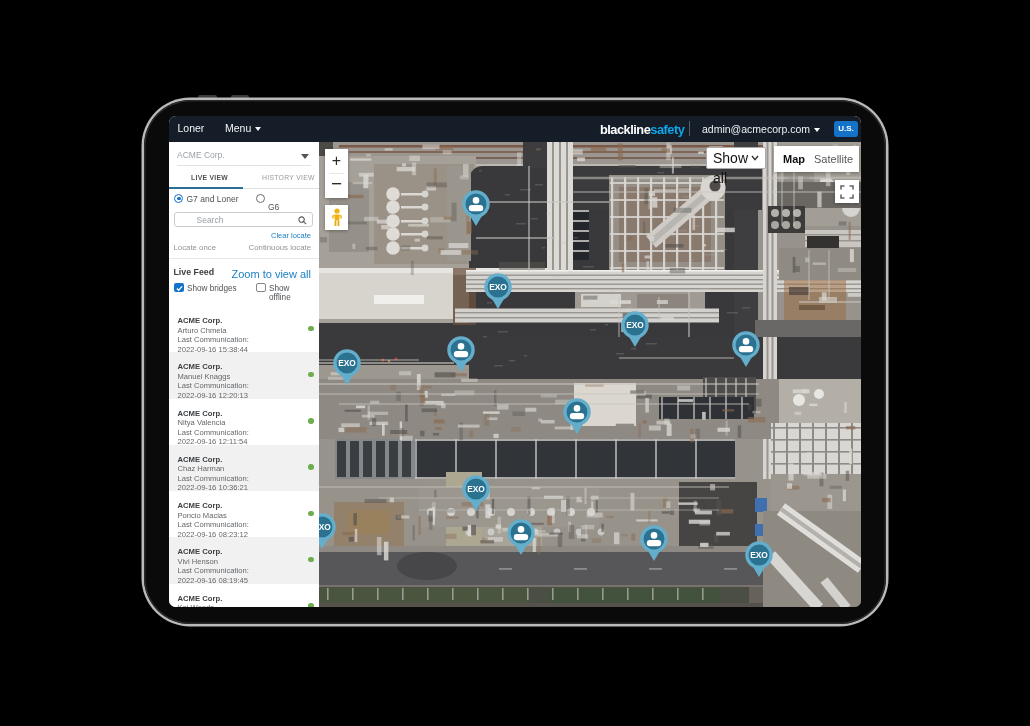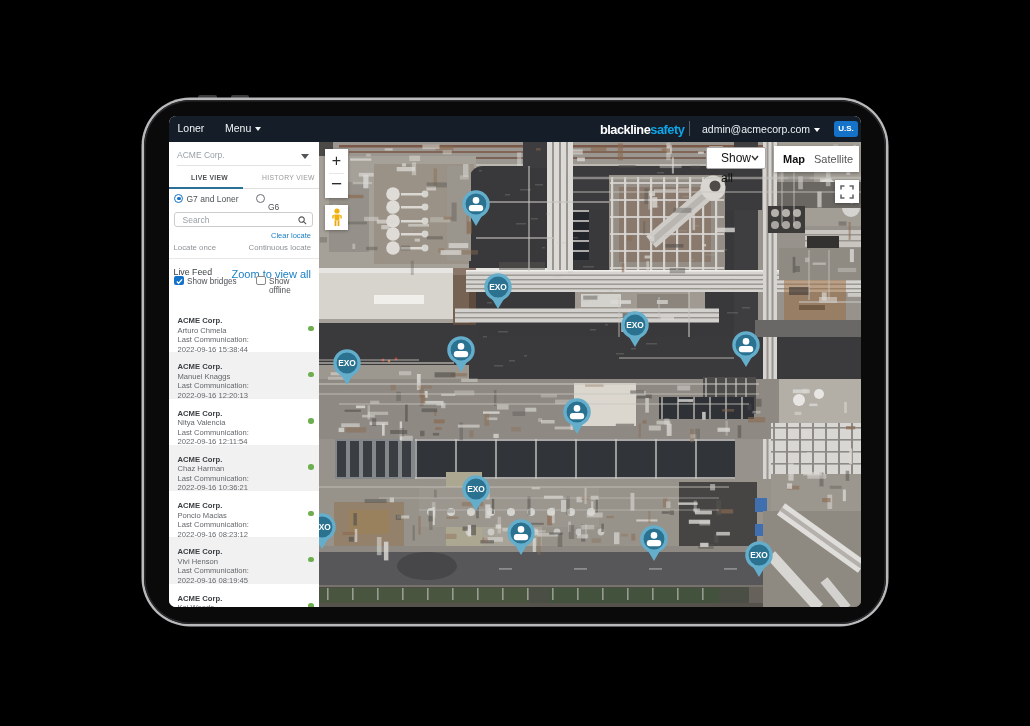--- a/index.html
+++ b/index.html
@@ -17,39 +17,39 @@
 #mapArea{position:absolute;left:149.5px;top:25.5px;width:542.5px;height:465.5px;overflow:hidden;background:#8f8b84}
 .caret{display:inline-block;width:0;height:0;border-left:3.5px solid transparent;border-right:3.5px solid transparent;border-top:4.5px solid currentColor;vertical-align:middle;margin-left:4px}
 
 .sel{position:absolute;left:8px;top:8px;width:134px;height:16px;border-bottom:1px solid #e2e2e2;color:#9aa0a6;font-size:8.5px}
 .sel .dn{position:absolute;right:2px;top:4px;width:0;height:0;border-left:4px solid transparent;border-right:4px solid transparent;border-top:5px solid #555}
 .tabs{position:absolute;left:0;top:28px;width:149.5px;height:19px;border-bottom:1px solid #e0e0e0}
 .tab{position:absolute;top:4px;font-size:6.8px;font-weight:bold;letter-spacing:.3px}
 .tabline{position:absolute;left:0;top:17px;width:74px;height:2px;background:#2a6f94}
 .radrow{position:absolute;left:0;top:50px;width:149.5px;height:14px;font-size:8.5px;color:#4e5256}
 .rad{position:absolute;width:9px;height:9px;border-radius:50%}
-.search{position:absolute;left:4.5px;top:70px;width:139px;height:15px;border:1px solid #ccc;border-radius:3px;font-size:8.5px;color:#9aa0a6;line-height:14px;padding-left:8px}
+.search{position:absolute;left:4.5px;top:70px;width:139px;height:15px;border:1px solid #ccc;border-radius:3px;font-size:8.5px;color:#9aa0a6;line-height:14px;padding-left:22px}
 .clearlink{position:absolute;right:7.5px;top:89.5px;font-size:7.5px;color:#1b7fc4}
 .locrow{position:absolute;left:0;top:101px;width:149.5px;font-size:7.8px;color:#8f9398}
 .hr1{position:absolute;left:0;top:116.5px;width:149.5px;height:1px;background:#e8e8e8}
-.livefeed{position:absolute;left:4.5px;top:125px;font-size:8.8px;font-weight:normal;color:#3c4043}
+.livefeed{position:absolute;left:4.5px;top:125px;font-size:8.8px;font-weight:bold;color:#3c4043}
 .zoomall{position:absolute;right:7.5px;top:126px;font-size:11px;color:#1b7fc4}
-.cbrow{position:absolute;left:0;top:134px;width:131px;height:12px;font-size:8.2px;color:#4e5256}
+.cbrow{position:absolute;left:0;top:141px;width:131px;height:12px;font-size:8.2px;color:#4e5256}
 .cb{position:absolute;width:9.5px;height:9.5px;border-radius:2px}
 .feed{position:absolute;left:0;top:164.5px;width:149.5px}
 .item{position:relative;width:149.5px;height:46.3px;padding:10px 0 0 8.5px;font-size:7.6px;color:#63676b;line-height:9.5px}
 .item b{color:#3c4043;font-size:7.7px}
 .item .dot{position:absolute;right:5px;top:19.5px;width:5.5px;height:5.5px;border-radius:50%;background:#6fae4e}
 .item.alt{background:#f1f1f1}
 
 .mctl{position:absolute;background:#fff;box-shadow:0 1px 3px rgba(0,0,0,.3)}
 #zoomctl{left:6.5px;top:7.5px;width:23px;height:49px;color:#2b2b2b;}
 #zoomctl .z{position:absolute;left:0;width:23px;height:24px;font-size:16px;font-weight:normal;text-align:center;line-height:23px}
 #pegman{left:6.5px;top:63.5px;width:23px;height:25px}
-#showall{left:387.5px;top:5.5px;width:60px;height:21.5px;border:1px solid #aaa;border-radius:2px;font-size:12px;color:#111;line-height:20px;padding-left:14px;box-shadow:none}
+#showall{left:387.5px;top:5.5px;width:60px;height:21.5px;border:1px solid #aaa;border-radius:2px;font-size:14px;color:#111;line-height:20px;padding-left:6px;box-shadow:none}
 #mapsat{left:455.5px;top:4.5px;width:85px;height:26px;font-size:11px}
 #mapsat .m1{position:absolute;left:0;top:0;width:40px;height:26px;text-align:center;line-height:26px;font-weight:bold;color:#111}
 #mapsat .m2{position:absolute;left:40px;top:0;width:45px;height:26px;text-align:left;line-height:26px;color:#565656}
 #fsbtn{left:516.5px;top:38.5px;width:24px;height:23px}
 .pin{position:absolute}
 </style></head>
 <body>
 
 <div class="abs" style="left:198px;top:95px;width:19px;height:6px;background:#3b3b3d;border-radius:2px"></div>
 <div class="abs" style="left:231px;top:95px;width:18px;height:6px;background:#3b3b3d;border-radius:2px"></div>

